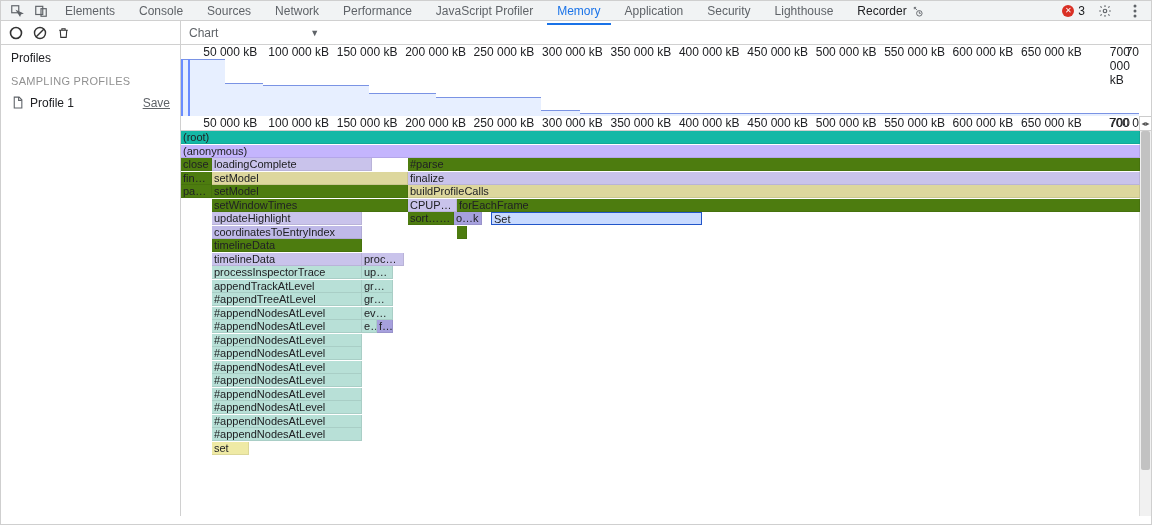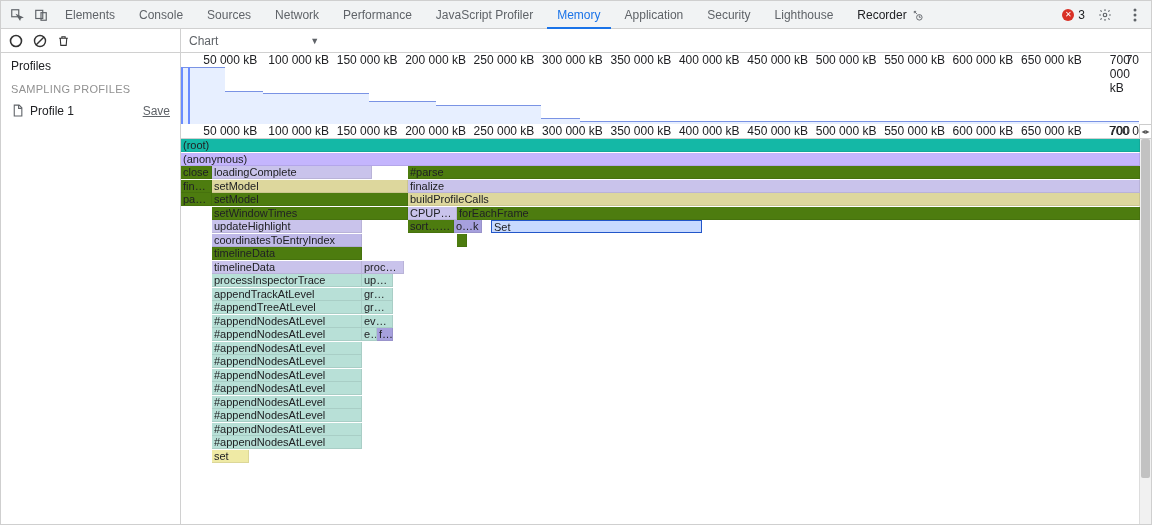--- a/index.html
+++ b/index.html
@@ -1,17 +1,17 @@
 <!DOCTYPE html>
 <html><head>
 <meta charset="utf-8">
 <style>
 *{box-sizing:border-box;margin:0;padding:0;font-family:"Segoe UI",Arial,sans-serif;font-size:12px;color:#202124}
 body{background:#fff;width:1152px;height:525px;overflow:hidden;border:1px solid #cfcfcf;position:relative}
-.topbar{display:flex;align-items:center;height:28px;border-bottom:1px solid #d0d0d0;background:#f1f3f4;padding:0 6px;gap:4px}
+.topbar{display:flex;align-items:center;height:20px;border-bottom:1px solid #d0d0d0;background:#f1f3f4;padding:0 6px;gap:4px}
 .topbar .tab{padding:0 10px;height:28px;line-height:28px;color:#5f6368;cursor:pointer}
 .topbar .tab.active{color:#1a73e8;border-bottom:2px solid #1a73e8}
 .topbar .icon-btn{width:20px;height:20px;display:flex;align-items:center;justify-content:center;cursor:pointer;color:#5f6368}
 .top-right{margin-left:auto;display:flex;align-items:center;gap:10px}
 .err-badge{display:flex;align-items:center;gap:4px;color:#5f6368}
 .err-dot{width:12px;height:12px;border-radius:50%;background:#d93025;color:#fff;font-size:8px;display:flex;align-items:center;justify-content:center}
 
 .main{display:flex;height:calc(100% - 28px)}
 
 .side{width:180px;border-right:1px solid #d0d0d0;display:flex;flex-direction:column}

